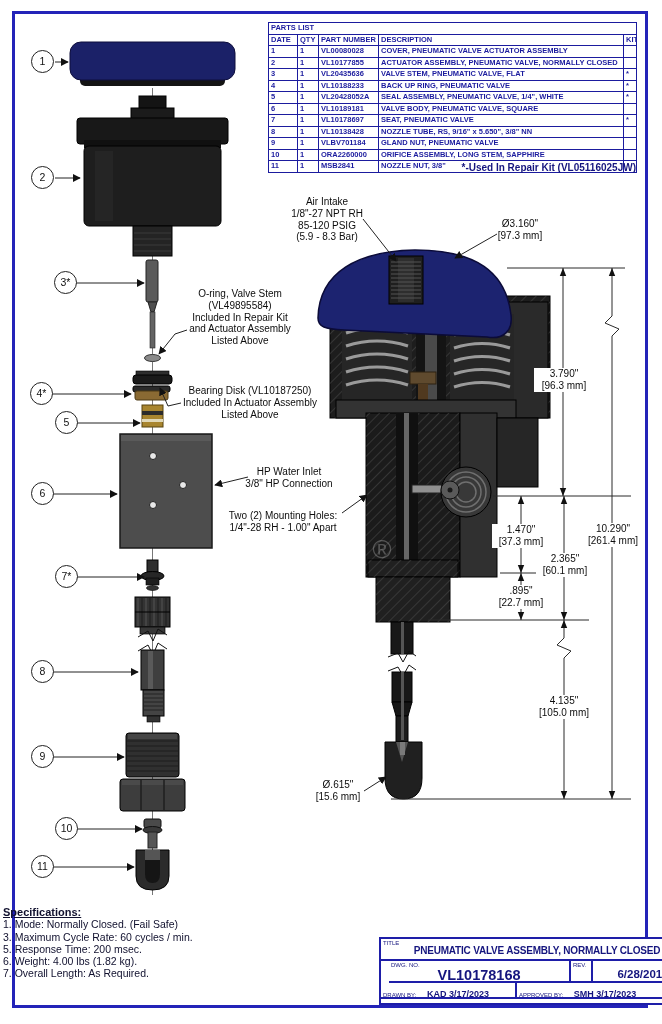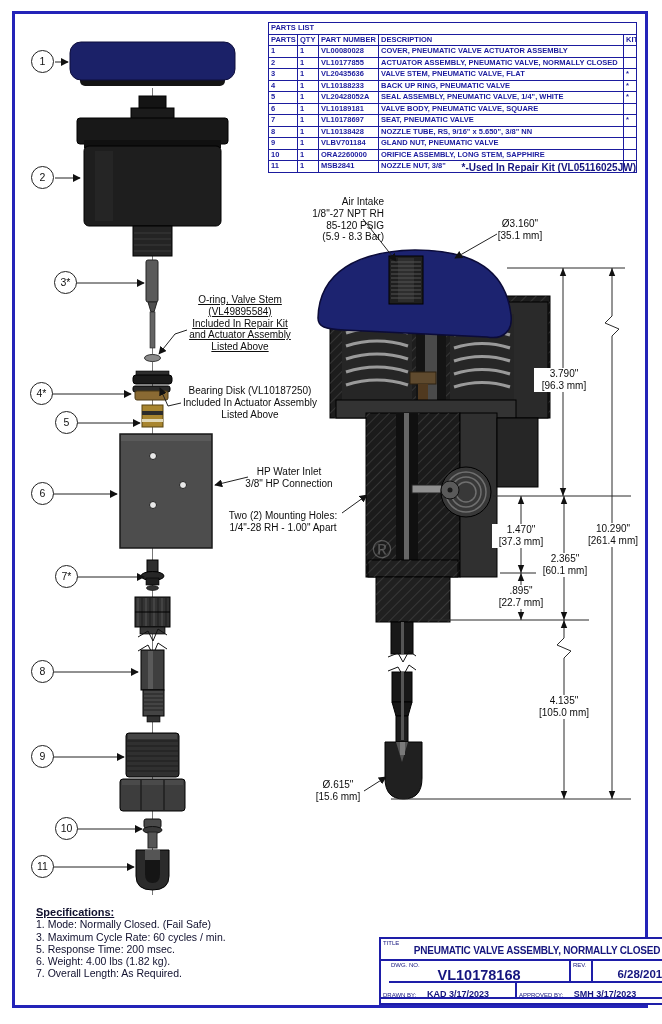--- a/index.html
+++ b/index.html
@@ -26,21 +26,21 @@
 
   
   .co{position:absolute;font-size:10px;line-height:1.18;color:#0d0d0d;text-align:center;
       white-space:pre-line;}
   .dim{position:absolute;font-size:10px;line-height:1.2;color:#0d0d0d;text-align:center;
       background:#fff;padding:0 1px;}
   .dim span{display:block;}
   .dim.nobg{background:transparent;}
 
   
-  .specs{position:absolute;left:36px;top:906px;width:325px;font-size:10.5px;line-height:12.3px;
+  .specs{position:absolute;left:3px;top:906px;width:325px;font-size:10.5px;line-height:12.3px;
       color:#10102e;}
   .specs .t{font-weight:bold;text-decoration:underline;font-size:11px;}
 
   
   .wm{position:absolute;color:rgba(200,200,200,0.55);font-style:italic;pointer-events:none;}
 
   
   .tblock{position:absolute;left:379px;top:937px;width:316px;height:68px;background:#fff;
       border:2px solid #1e1ea8;box-sizing:border-box;color:#15157e;}
   .tb-row{display:flex;border-bottom:2px solid #1e1ea8;box-sizing:border-box;}
@@ -331,21 +331,21 @@
         <col style="width:21px">
         <col style="width:60px">
         <col style="width:245px">
         <col style="width:13px">
       </colgroup>
     <tbody>
         <tr>
           <th colspan="5" class="c">PARTS LIST</th>
         </tr>
     <tr>
-      <th class="c">PARTS</th>
+      <th class="c">DATE</th>
       <th class="c">QTY</th>
       <th class="l">PART NUMBER</th>
       <th class="c">DESCRIPTION</th>
       <th class="c">KIT</th>
     </tr>
     <tr>
           <td class="c">1</td>
           <td class="c">1</td>
           <td class="l">VL00080028</td>
           <td class="l">COVER, PNEUMATIC VALVE ACTUATOR ASSEMBLY</td>
@@ -430,40 +430,40 @@
   <div class="balloon" style="left:54px;top:271px;">3*</div>
   <div class="balloon" style="left:30px;top:382px;">4*</div>
   <div class="balloon" style="left:55px;top:411px;">5</div>
   <div class="balloon" style="left:31px;top:482px;">6</div>
   <div class="balloon" style="left:55px;top:565px;">7*</div>
   <div class="balloon" style="left:31px;top:660px;">8</div>
   <div class="balloon" style="left:31px;top:745px;">9</div>
   <div class="balloon" style="left:55px;top:817px;">10</div>
   <div class="balloon" style="left:31px;top:855px;">11</div>
 
-  <div class="co" style="left:270px;top:196px;width:114px;text-align:right;">Air Intake
+  <div class="co" style="left:270px;top:196px;width:114px;">Air Intake
 1/8"-27 NPT RH
 85-120 PSIG
 (5.9 - 8.3 Bar)</div>
-  <div class="co" style="left:170px;top:294px;width:140px;text-decoration:underline;">O-ring, Valve Stem
+  <div class="co" style="left:170px;top:288px;width:140px;">O-ring, Valve Stem
 (VL49895584)
 Included In Repair Kit
 and Actuator Assembly
 Listed Above</div>
   <div class="co" style="left:172px;top:385px;width:156px;">Bearing Disk (VL10187250)
 Included In Actuator Assembly
 Listed Above</div>
   <div class="co" style="left:234px;top:466px;width:110px;">HP Water Inlet
 3/8" HP Connection</div>
   <div class="co" style="left:227px;top:510px;width:112px;">Two (2) Mounting Holes:
 1/4"-28 RH - 1.00" Apart</div>
 
   <div class="dim nobg" style="left:492px;top:218px;width:54px;">
     <span>Ø3.160"</span>
-    <span>[35.1 mm]</span>
+    <span>[97.3 mm]</span>
   </div>
   <div class="dim" style="left:534px;top:368px;width:58px;">
     <span>3.790"</span>
     <span>[96.3 mm]</span>
   </div>
   <div class="dim" style="left:581px;top:523px;width:62px;">
     <span>10.290"</span>
     <span>[261.4 mm]</span>
   </div>
   <div class="dim" style="left:492px;top:524px;width:56px;">

